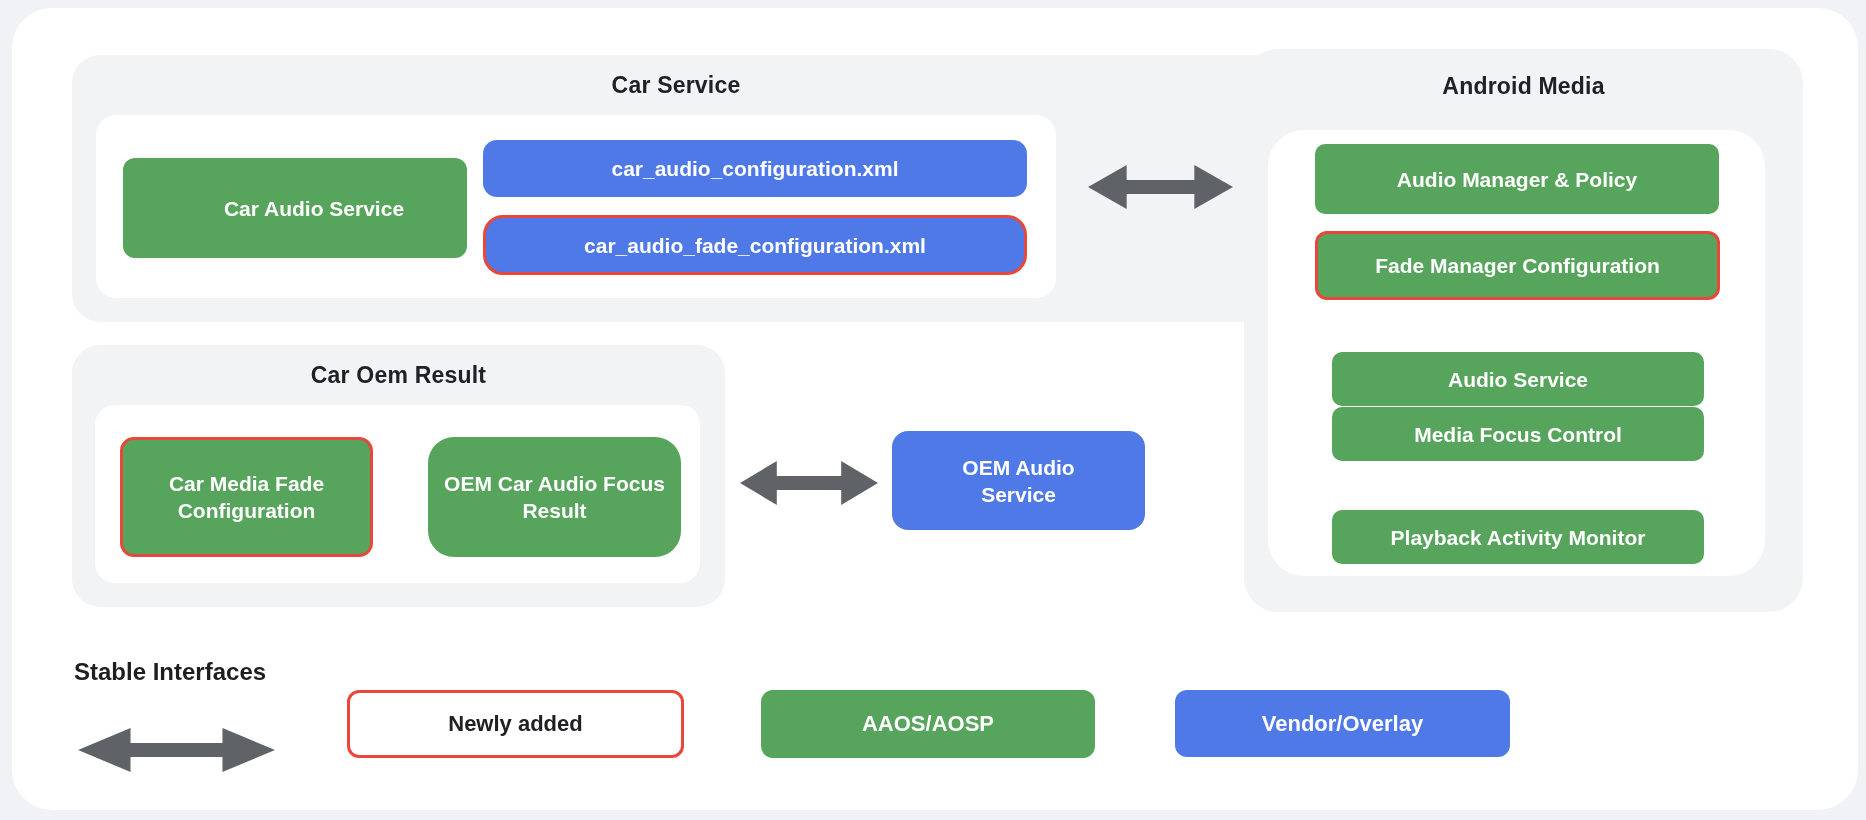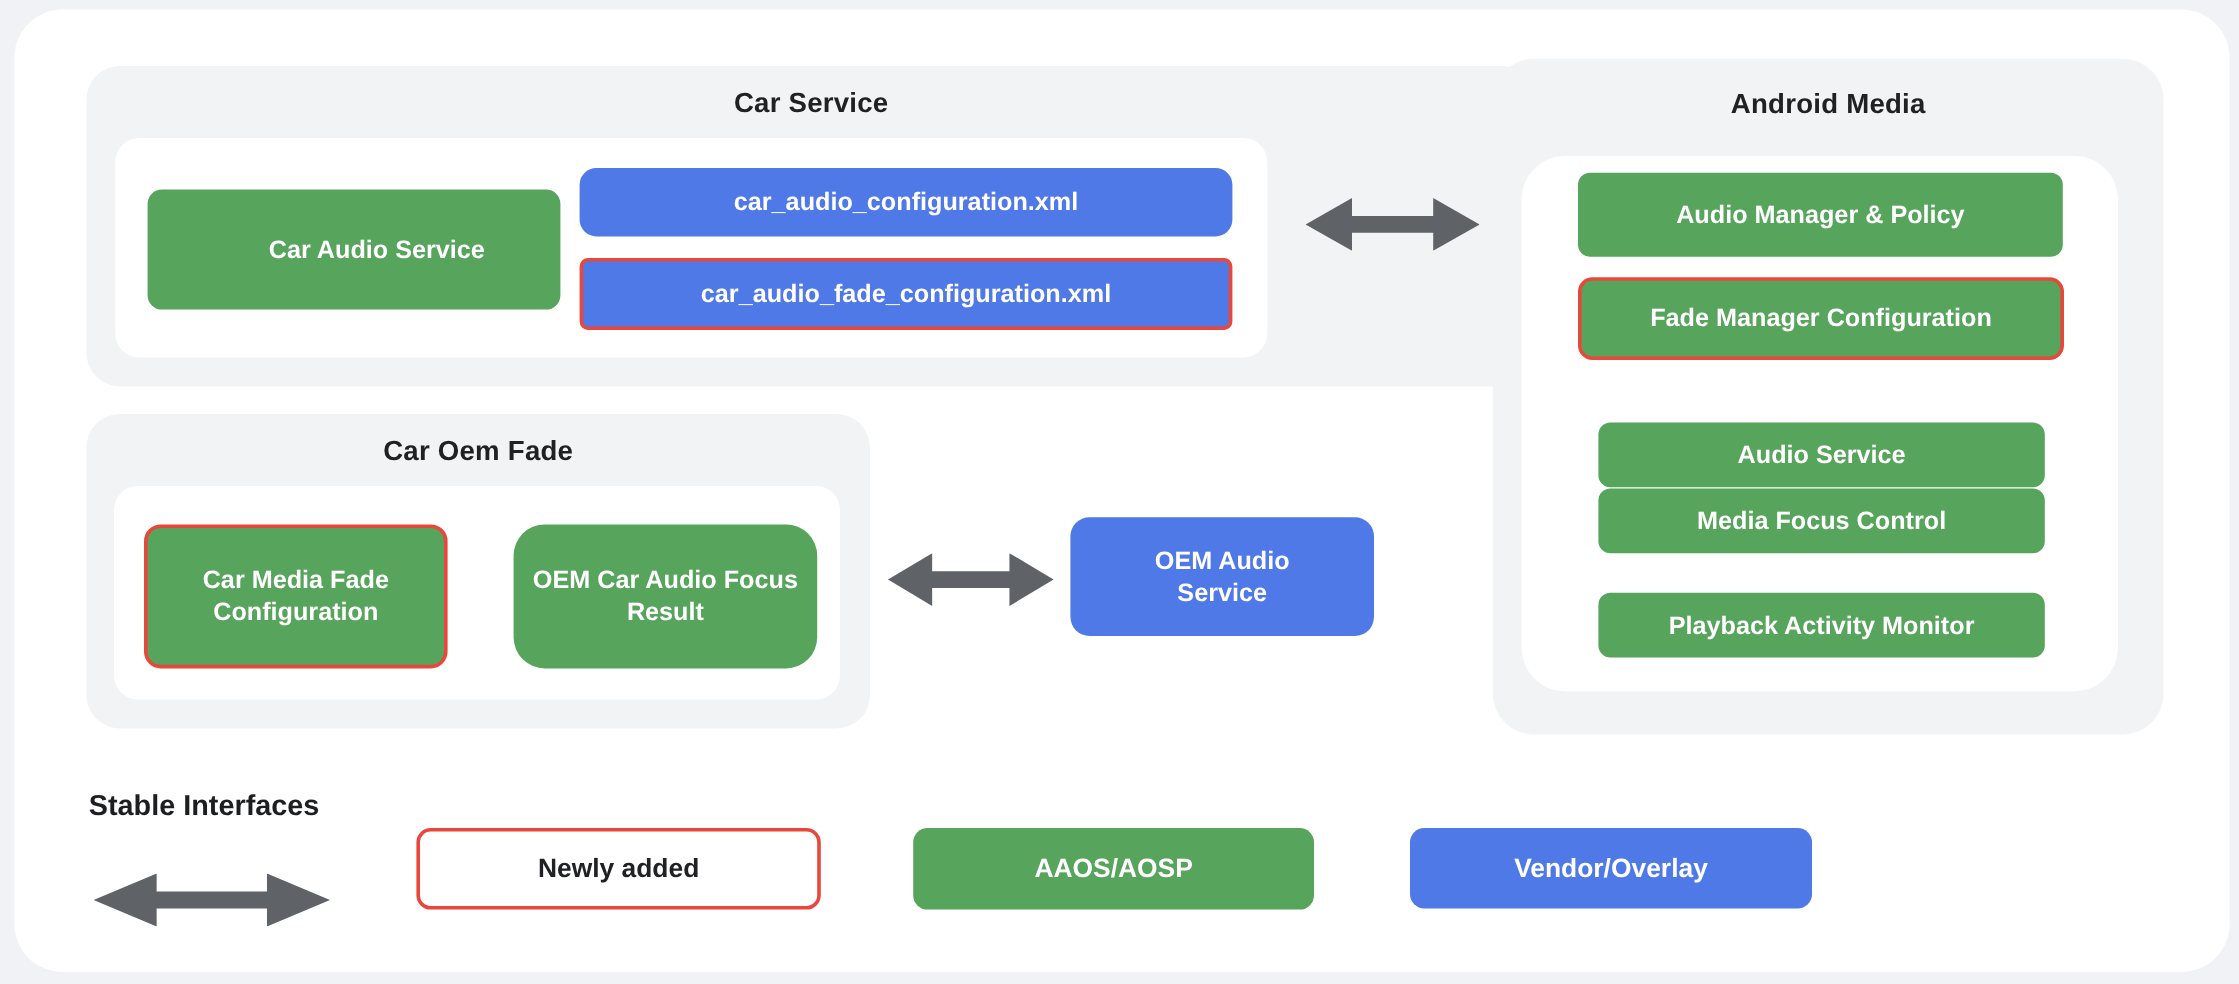--- a/index.html
+++ b/index.html
@@ -65,43 +65,43 @@
 <body>
 
 <div class="stage">
   <div class="card"></div>
 
   <div class="group" style="left:72px;top:55px;width:1208px;height:267px;">
     <div class="group-title" style="top:17px;">Car Service</div>
     <div class="panel" style="left:24px;top:60px;width:960px;height:183px;">
       <div class="box green" style="left:27px;top:43px;width:344px;height:100px;padding-left:48px;">Car Audio Service</div>
       <div class="box blue" style="left:387px;top:25px;width:544px;height:57px;border-radius:14px;">car_audio_configuration.xml</div>
-      <div class="box blue red-border" style="left:387px;top:100px;width:544px;height:60px;border-radius:7px;">car_audio_fade_configuration.xml</div>
+      <div class="box blue red-border" style="left:387px;top:100px;width:544px;height:60px;border-radius:20px;">car_audio_fade_configuration.xml</div>
     </div>
   </div>
 
   <div class="arrow" style="left:1088px;top:165px;width:145px;height:44px;">
     <svg viewBox="0 0 150 44" preserveAspectRatio="none" aria-hidden="true">
       <polygon points="0,22 40,0 40,15 110,15 110,0 150,22 110,44 110,29 40,29 40,44"></polygon>
     </svg>
   </div>
 
   <div class="group" style="left:1244px;top:49px;width:559px;height:563px;border-radius:34px;">
     <div class="group-title" style="top:24px;">Android Media</div>
     <div class="panel" style="left:24px;top:81px;width:497px;height:446px;border-radius:36px;">
       <div class="box green" style="left:47px;top:14px;width:404px;height:70px;border-radius:10px;">Audio Manager &amp; Policy</div>
       <div class="box green red-border" style="left:47px;top:101px;width:405px;height:69px;">Fade Manager Configuration</div>
       <div class="box green" style="left:64px;top:222px;width:372px;height:54px;border-radius:10px;">Audio Service</div>
       <div class="box green" style="left:64px;top:277px;width:372px;height:54px;border-radius:10px;">Media Focus Control</div>
-      <div class="box green" style="left:64px;top:364px;width:372px;height:54px;border-radius:10px;">Playback Activity Monitor</div>
+      <div class="box green" style="left:64px;top:380px;width:372px;height:54px;border-radius:10px;">Playback Activity Monitor</div>
     </div>
   </div>
 
   <div class="group" style="left:72px;top:345px;width:653px;height:262px;">
-    <div class="group-title" style="top:17px;">Car Oem Fade</div>
+    <div class="group-title" style="top:17px;">Car Oem Result</div>
     <div class="panel" style="left:23px;top:60px;width:605px;height:178px;">
       <div class="box green red-border" style="left:25px;top:32px;width:253px;height:120px;border-radius:14px;">Car Media Fade Configuration</div>
       <div class="box green" style="left:333px;top:32px;width:253px;height:120px;border-radius:26px;">OEM Car Audio Focus Result</div>
     </div>
   </div>
 
   <div class="arrow" style="left:740px;top:461px;width:138px;height:44px;">
     <svg viewBox="0 0 150 44" preserveAspectRatio="none" aria-hidden="true">
       <polygon points="0,22 40,0 40,15 110,15 110,0 150,22 110,44 110,29 40,29 40,44"></polygon>
     </svg>

